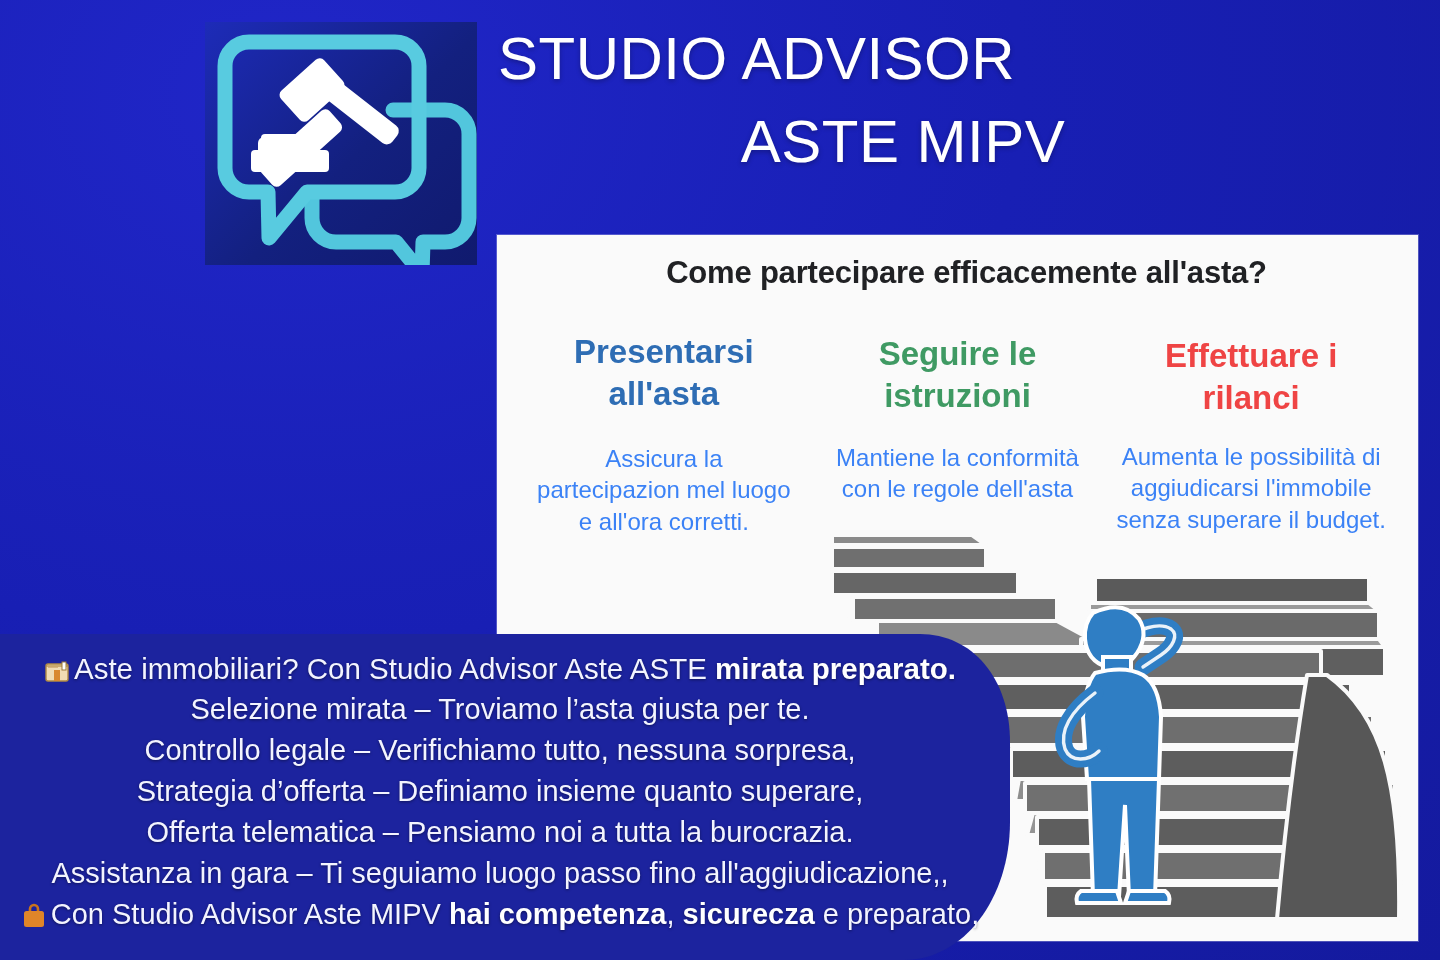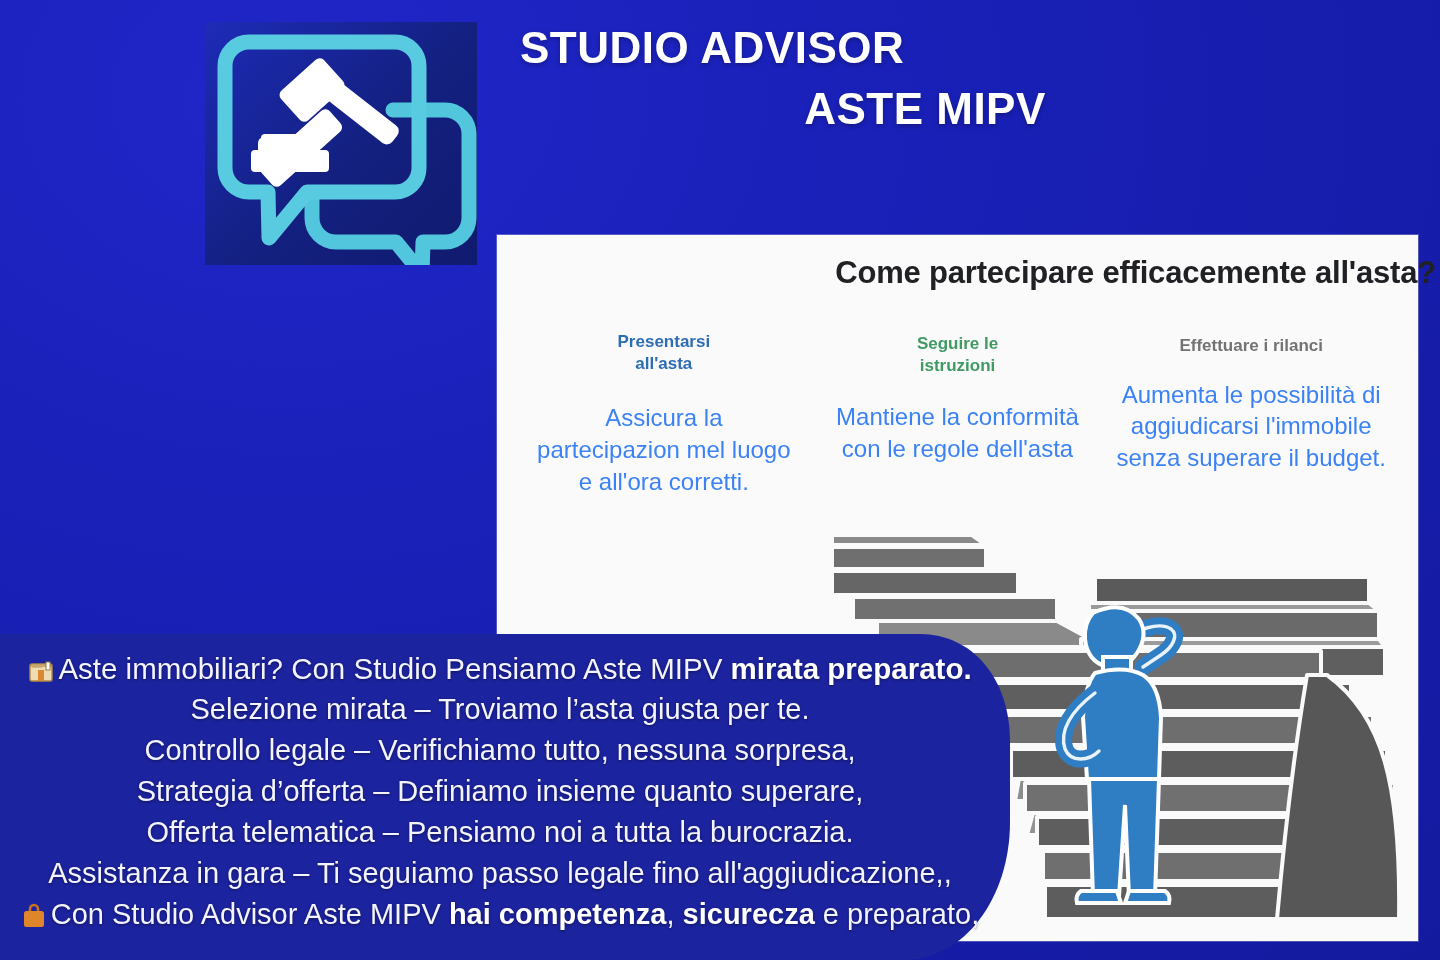--- a/index.html
+++ b/index.html
@@ -24,69 +24,68 @@
     position:absolute; left:205px; top:22px; width:272px; height:243px;
     background:linear-gradient(135deg,#1d2bb8 0%,#13207f 55%,#101a6e 100%);
     overflow:hidden;
   }
   #logo-box svg { display:block; width:100%; height:100%; }
 
   
   #brand-title {
     position:absolute; left:498px; top:18px; width:900px;
     color:#ffffff;
-    font-weight:bold;
-    font-size:44px;
+    font-weight:normal;
+    font-size:60px;
     line-height:1.38;
     letter-spacing:0.5px;
     text-align:left;
     text-shadow:0 2px 5px rgba(0,0,0,.28);
-    margin-left:22px;
   }
   #brand-title .l2 { display:block; text-align:center; width:930px; margin-left:-60px;}
 
   
   #white-card {
     position:absolute;
     left:497px; top:235px; width:921px; height:706px;
     background:#fafafa;
     box-shadow:0 0 0 1px rgba(255,255,255,.25);
   }
   #card-heading {
     position:absolute; left:0; top:20px; width:939px;
-    text-align:right;
+    text-align:center;
     color:#202124;
     font-weight:bold;
     font-size:31px;
     letter-spacing:-.2px;
   }
 
   
   #columns {
     position:absolute; left:20px; top:96px; width:881px;
     display:flex;
     align-items:flex-start;
   }
   .col { flex:1 1 0; padding:0 10px; text-align:center; }
   .col-title {
     font-weight:bold;
-    font-size:17px;
+    font-size:33px;
     line-height:1.27;
     margin-bottom:22px;
     white-space:pre-line;
   }
   .col-body {
     color:#3b82f6;
     font-size:24px;
     line-height:1.32;
     white-space:pre-line;
   }
   .col:nth-child(1) .col-title { color:#2e6db4; }
   .col:nth-child(2) .col-title { color:#3f9a63; padding-top:2px; }
-  .col:nth-child(3) .col-title { color:#737373; padding-top:4px; }
+  .col:nth-child(3) .col-title { color:#ef4444; padding-top:4px; }
   .col:nth-child(1) .col-body { padding-top:6px; }
   .col:nth-child(2) .col-body { padding-top:3px; }
   .col:nth-child(3) .col-body { padding-top:0px; }
 
   
   #illustration {
     position:absolute;
     left:330px; top:290px;
     width:580px; height:420px;
   }
@@ -246,27 +245,27 @@
   <div id="bottom-text">
     <div class="line l1">
       <span class="emoji-house">
         <svg viewBox="0 0 26 26" width="26" height="26">
           <rect x="2" y="6" width="22" height="17" rx="2" fill="#f0dcb4" stroke="#b08a43" stroke-width="1.4"></rect>
           <path d="M2 8 h22" stroke="#b08a43" stroke-width="1.2"></path>
           <rect x="10" y="12" width="6" height="11" fill="#d9892f"></rect>
           <rect x="18" y="4" width="4" height="8" fill="#ffffff" stroke="#9b7a3a" stroke-width="1"></rect>
           <path d="M4 9 l10 0" stroke="#c9a46a" stroke-width="1.4"></path>
         </svg>
-      </span><span>Aste immobiliari? Con Studio Pensiamo Aste MIPV </span><b> mirata preparato.</b>
+      </span><span>Aste immobiliari? Con Studio Advisor Aste ASTE </span><b> mirata preparato.</b>
     </div>
     <div class="line">Selezione mirata – Troviamo l’asta giusta per te.</div>
     <div class="line">Controllo legale – Verifichiamo tutto, nessuna sorpresa,</div>
     <div class="line">Strategia d’offerta – Definiamo insieme quanto superare,</div>
     <div class="line">Offerta telematica – Pensiamo noi a tutta la burocrazia.</div>
-    <div class="line">Assistanza in gara – Ti seguiamo passo legale fino all'aggiudicazione,,</div>
+    <div class="line">Assistanza in gara – Ti seguiamo luogo passo fino all'aggiudicazione,,</div>
     <div class="line">
       <span class="emoji-case">
         <svg viewBox="0 0 26 26" width="26" height="26">
           <path d="M9 8 v-2 a4 4 0 0 1 8 0 v2" fill="none" stroke="#c9741d" stroke-width="2.6"></path>
           <rect x="3" y="8" width="20" height="16" rx="2.5" fill="#e08529"></rect>
         </svg>
       </span><span>Con Studio Advisor Aste MIPV </span><b>hai competenza</b><span>, </span><b>sicurecza</b><span> e preparato,</span>
     </div>
   </div>
 

